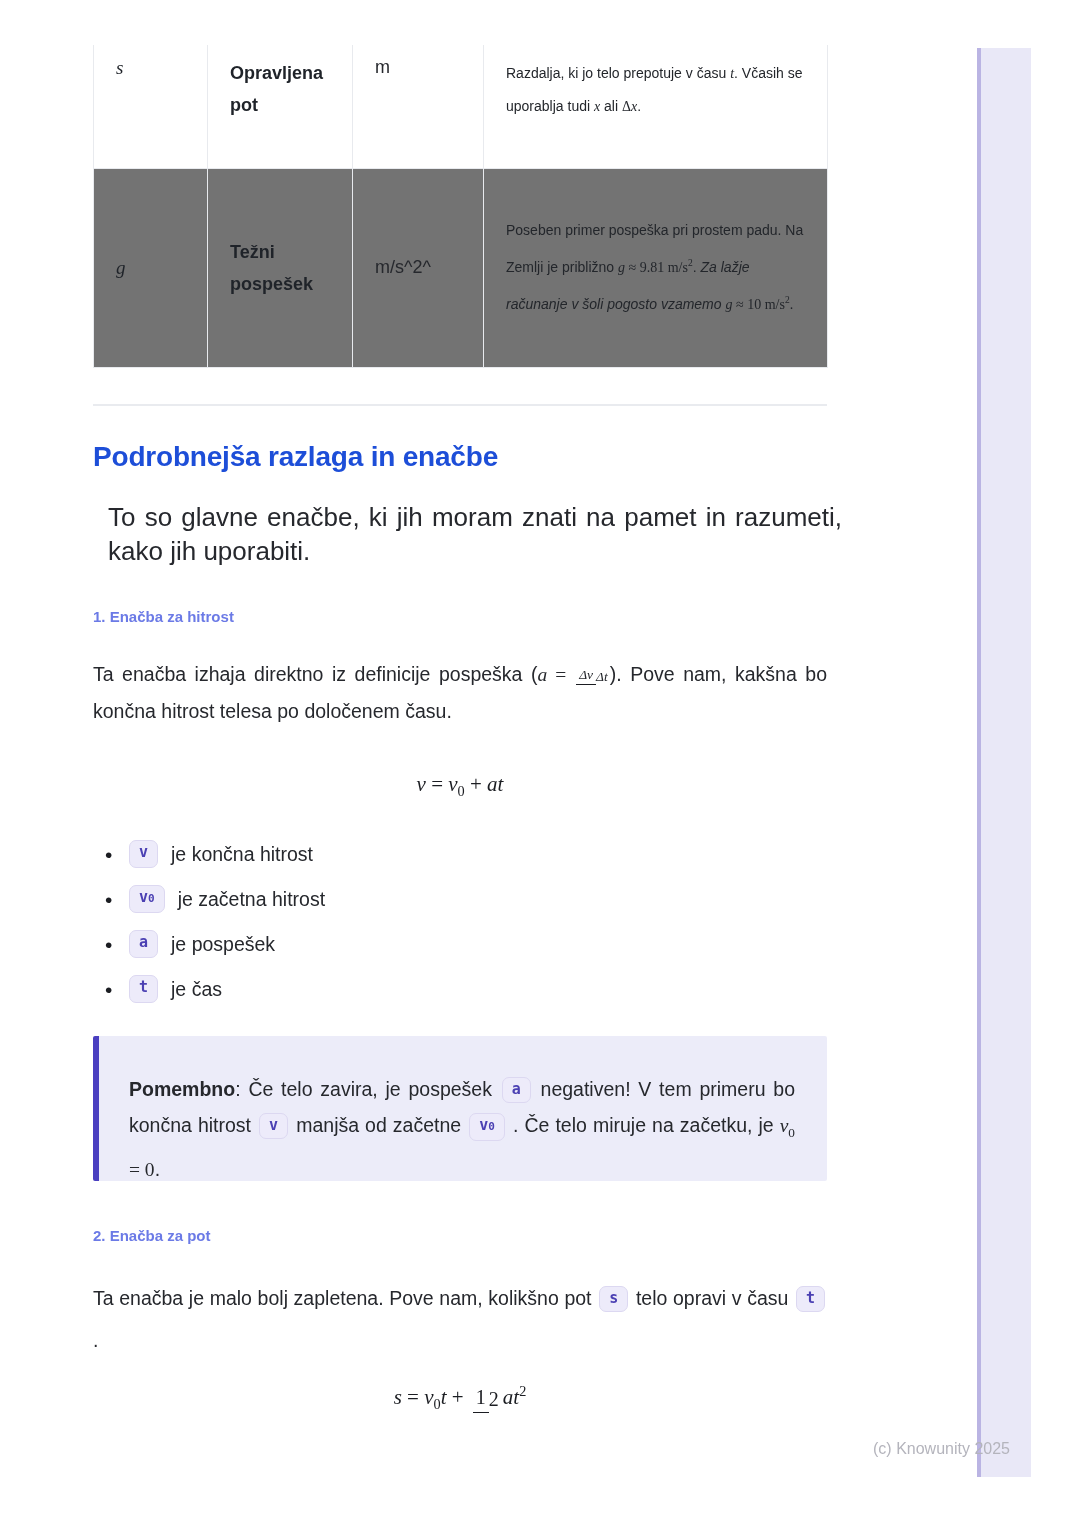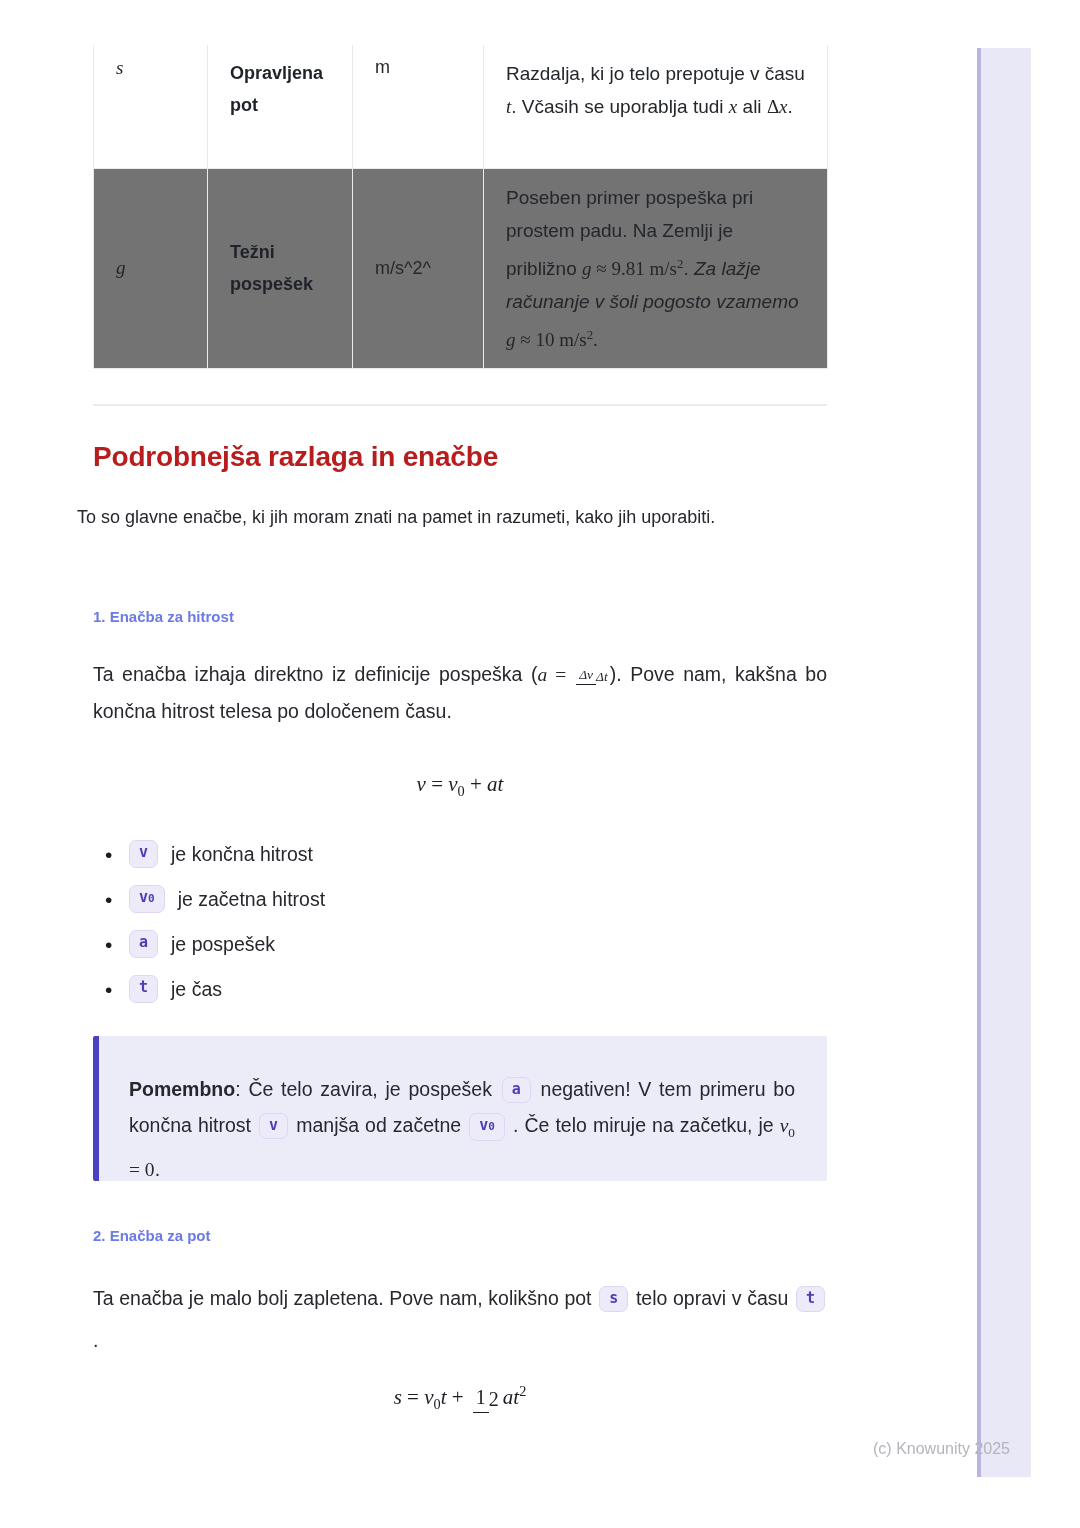--- a/index.html
+++ b/index.html
@@ -14,32 +14,32 @@
   .vartable {
     position: absolute; left: 93px; top: 45px; width: 734px;
     border-collapse: collapse; table-layout: fixed;
   }
   .vartable td { border: 1px solid #e8eaee; padding: 12px 18px 12px 22px; }
   .vartable tr.r1 td { border-top: none; vertical-align: top; height: 123px; }
   .vartable tr.r2 td { vertical-align: middle; height: 199px; background: #737373; }
   .cell-sym  { font-family: "Liberation Serif", serif; font-style: italic; font-size: 19px; color: #1f2329; }
   .cell-name { font-weight: bold; font-size: 18px; line-height: 32px; color: #1f2329; }
   .cell-unit { font-size: 18px; color: #26282d; }
-  .cell-desc { font-size: 19px; line-height: 33px; padding-left: 25px; color: #23262b; }
+  .cell-desc { font-size: 14px; line-height: 33px; padding-left: 25px; color: #23262b; }
 
   
   .divider { position: absolute; left: 93px; top: 404px; width: 734px; height: 2px; background: #e9ebef; }
   .h1 {
     position: absolute; left: 93px; top: 441px; width: 734px;
-    font-size: 28px; font-weight: bold; color: #b91c1c; letter-spacing: -0.2px;
+    font-size: 28px; font-weight: bold; color: #1d4ed8; letter-spacing: -0.2px;
   }
   .h2 { position: absolute; left: 93px; width: 734px; font-size: 15px; font-weight: bold; color: #6b7ae6; }
   #sec1-title { top: 608px; }
   #sec2-title { top: 1227px; }
-  .intro { position: absolute; left: 77px; top: 500px; width: 734px; font-size: 18px; line-height: 34px; text-align: justify; margin: 0; }
+  .intro { position: absolute; left: 108px; top: 500px; width: 734px; font-size: 26px; line-height: 34px; text-align: justify; margin: 0; }
   .para1 { position: absolute; left: 93px; top: 656px; width: 734px; font-size: 19.5px; line-height: 37px; text-align: justify; margin: 0; }
   .para2 { position: absolute; left: 93px; top: 1277px; width: 734px; font-size: 19.5px; line-height: 42px; text-align: justify; margin: 0; }
 
   
   .equation { position: absolute; left: 93px; width: 734px; text-align: center; font-size: 21px; color: #1b1d22; }
   #eq1 { top: 772px; }
   #eq2 { top: 1383px; }
 
   
   .mvar { font-family: "Liberation Serif", serif; font-style: italic; }

